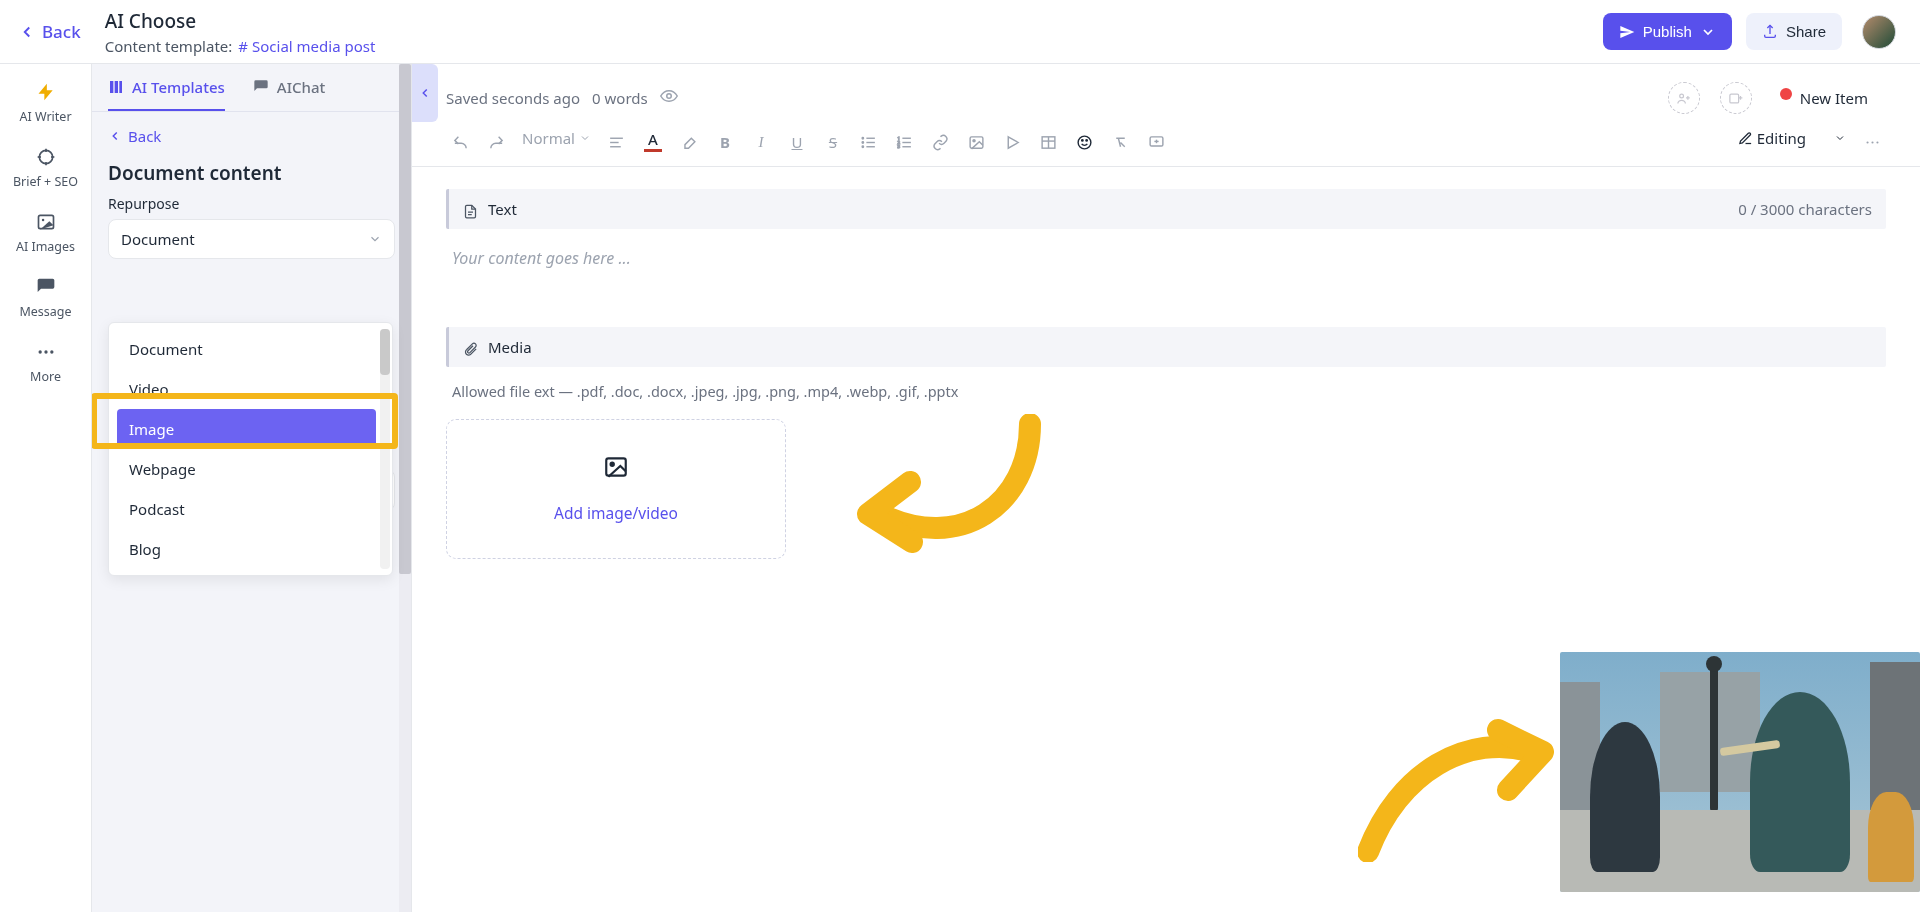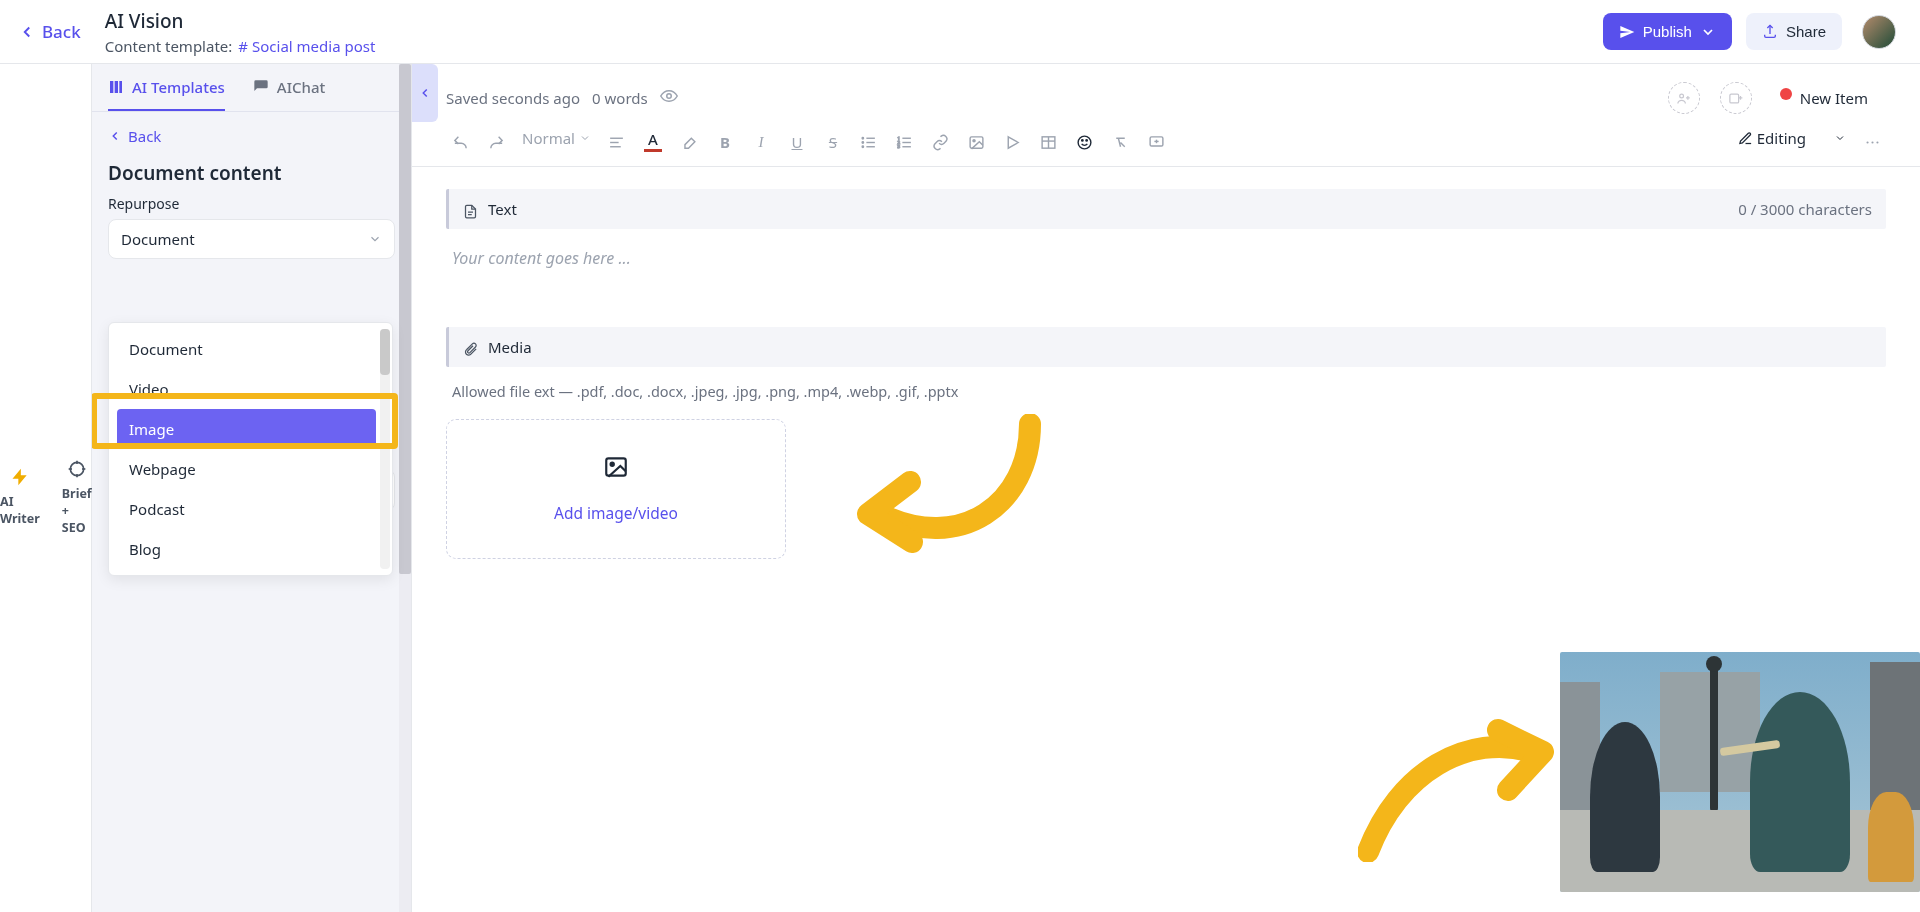--- a/index.html
+++ b/index.html
@@ -30,21 +30,21 @@
   .topbar-spacer{flex:1;}
   .btn { display:flex; align-items:center; gap:8px; border-radius:8px; font-size:15px; font-weight:500; padding:10px 16px; border:none; cursor:pointer;}
   .btn-publish { background:var(--primary); color:#fff; margin-right:14px;}
   .btn-publish svg{width:16px;height:16px;}
   .btn-share { background:#eef1fb; color:var(--text-dark);}
   .btn-share svg{width:16px;height:16px; color:var(--primary);}
   .avatar { width:34px; height:34px; border-radius:50%; margin-left:20px; background:linear-gradient(135deg,#b48b6c 0%, #3d5842 80%); border:1px solid #d1d5db;}
   
   .body { display:flex; height:calc(912px - 64px);}
   
-  .rail { width:92px; min-width:92px; display:flex; flex-direction:row; align-items:center; padding-top:18px; gap:22px; border-right:1px solid var(--border);font-weight:bold;}
+  .rail { width:92px; min-width:92px; display:flex; flex-direction:column; padding-top:18px; gap:22px; border-right:1px solid var(--border);}
   .rail-item { display:flex; flex-direction:column; align-items:center; gap:6px; font-size:12.5px; color:var(--text-mid); cursor:pointer; width:100%;}
   .rail-item svg{width:20px;height:20px;}
   .rail-item.bolt svg{color:#f0ad00;}
   
   .ai-panel { width:320px; min-width:320px; background:var(--bg-panel); display:flex; flex-direction:column; position:relative; border-right:1px solid var(--border);}
   .ai-tabs { display:flex; align-items:center; height:48px; padding:0 16px; gap:28px; border-bottom:1px solid #e1e3ee; background:var(--bg-panel);}
   .ai-tab { display:flex; align-items:center; gap:8px; font-size:15px; font-weight:500; color:var(--text-muted); cursor:pointer; padding-bottom:12px; padding-top:12px; border-bottom:2px solid transparent;}
   .ai-tab.active { color:var(--primary); border-bottom-color:var(--primary);}
   .ai-tab svg{width:16px;height:16px;}
   .panel-scroll { position:relative; padding:14px 16px 20px 16px; overflow:hidden; flex:1;}
@@ -120,21 +120,21 @@
 <body>
 
 <div class="topbar">
   <div class="back-btn">
     <svg viewBox="0 0 24 24" fill="none" stroke="currentColor" stroke-width="2.5">
         <polyline points="15 18 9 12 15 6"></polyline>
       </svg>
     <span>Back</span>
   </div>
   <div class="title-block">
-    <div class="doc-title">AI Vision</div>
+    <div class="doc-title">AI Choose</div>
     <div class="tmpl-line">
       <span class="tmpl-label">Content template:</span>
       <span class="tmpl-link">
         <span>#</span>
         <span>Social media post</span>
       </span>
     </div>
   </div>
   <div class="topbar-spacer"></div>
   <button class="btn btn-publish">

